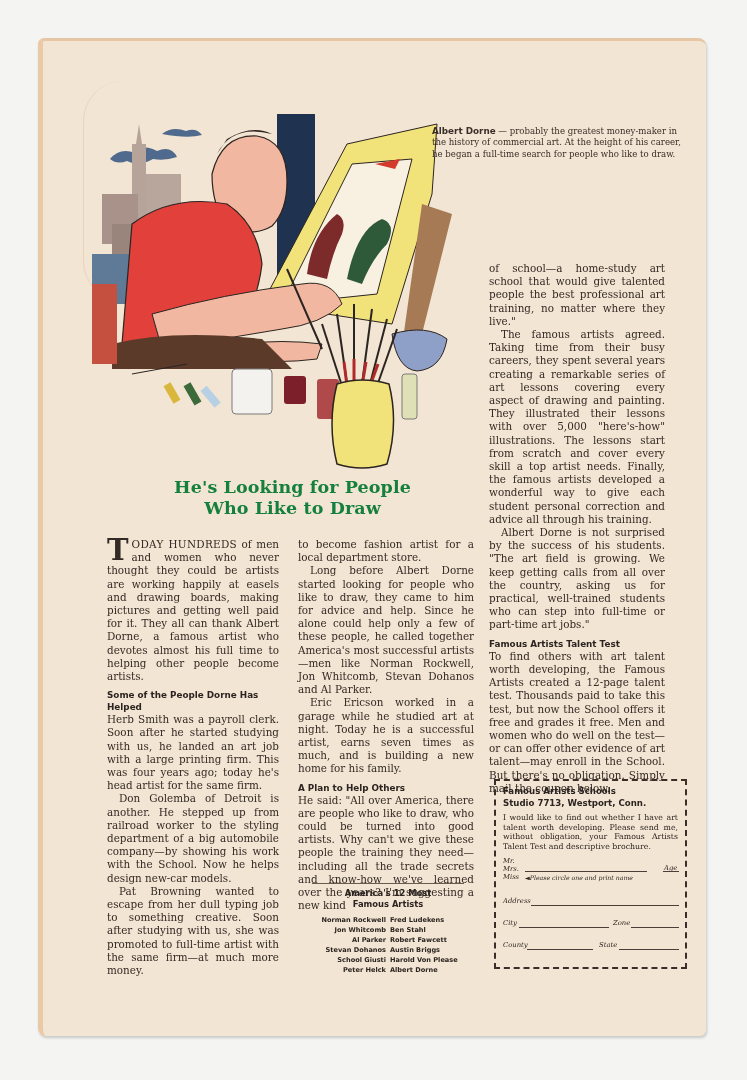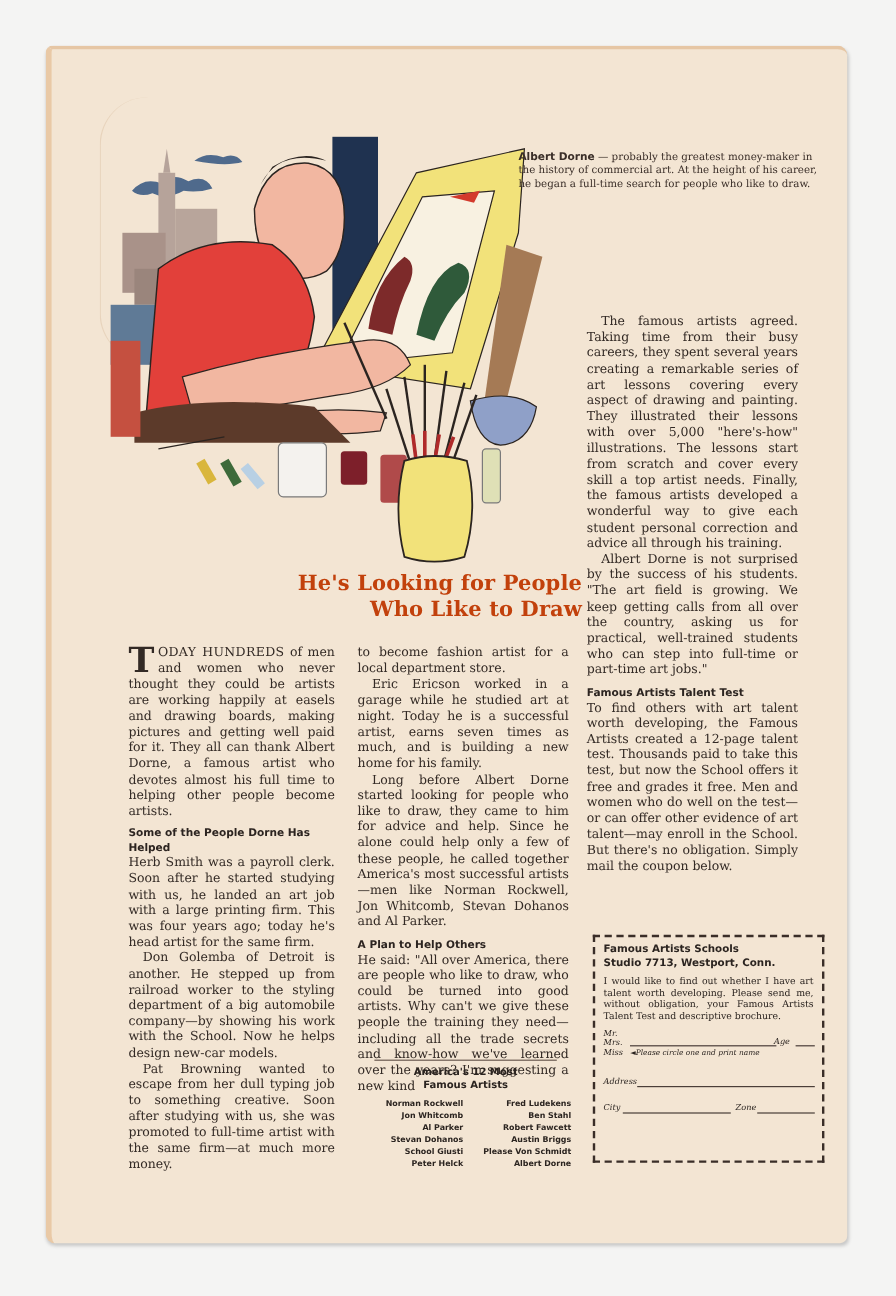--- a/index.html
+++ b/index.html
@@ -18,40 +18,40 @@
   }
   .stain { position: absolute; left: 40px; top: 40px; width: 80px; height: 220px;
     border-left: 1px solid rgba(200,160,120,0.25); border-radius: 40px; }
   .content { position: absolute; left: 0; top: 0; width: 747px; height: 1080px; }
 
   
   .illus { position: absolute; left: 92px; top: 104px; width: 375px; height: 368px; }
   .caption { position: absolute; left: 432px; top: 126px; width: 250px; font-size: 8.6px; line-height: 11.3px; color: #3a2e28; }
   .caption b { font-family: "DejaVu Sans", sans-serif; font-weight: bold; font-size: 8.8px; }
 
-  .headline { position: absolute; left: 100px; top: 477px; width: 385px; text-align: right;
-    font-family: "DejaVu Serif", serif; font-weight: bold; font-size: 17.5px; line-height: 21px; color: #c2410c; letter-spacing: 0.1px; }
+  .headline { position: absolute; left: 100px; top: 477px; width: 385px; text-align: center;
+    font-family: "DejaVu Serif", serif; font-weight: bold; font-size: 17.5px; line-height: 21px; color: #15803d; letter-spacing: 0.1px; }
 
   .col { position: absolute; font-size: 10.4px; line-height: 13.2px; text-align: justify; color: #332a25; }
   .col p { margin: 0; text-indent: 12px; }
   .col p.noi { text-indent: 0; }
   .col1 { left: 107px; top: 538px; width: 172px; }
   .col2 { left: 298px; top: 538px; width: 176px; }
   .col3 { left: 489px; top: 262px; width: 176px; }
   .sub { font-family: "DejaVu Sans", sans-serif; font-weight: bold; font-size: 8.8px; line-height: 12px; margin-top: 6px; color: #2c2420; text-align: left; }
   .dropcap { float: left; font-weight: bold; font-size: 29px; line-height: 24px; margin: 0px 3px 0 0; }
   .smallcaps { font-variant: small-caps; letter-spacing: 0.3px; }
 
   .artists { position: absolute; left: 298px; top: 883px; width: 180px; }
   .artists .rule { border-top: 1px solid #6a5a50; margin: 0 14px 4px 14px; }
   .artists .atitle { font-family: "DejaVu Sans", sans-serif; font-weight: bold; font-size: 8.4px; line-height: 11px; text-align: center; }
   .artists table { border-collapse: collapse; margin-top: 5px; width: 100%; }
   .artists td { font-family: "DejaVu Sans", sans-serif; font-weight: bold; font-size: 6.6px; line-height: 10px; padding: 0 2px; white-space: nowrap; margin-top: 20px; }
   .artists td.l { text-align: right; width: 50%; }
-  .artists td.r { text-align: right; }
+  .artists td.r { text-align: left; }
 
   .coupon { position: absolute; left: 494px; top: 779px; width: 193px; height: 190px;
     border: 2px dashed #3a2e28; box-sizing: border-box; padding: 4px 7px; }
   .coupon .ch { font-family: "DejaVu Sans", sans-serif; font-weight: bold; font-size: 8.6px; line-height: 12px; }
   .coupon .cb { font-size: 7.8px; line-height: 9.6px; margin-top: 4px; text-align: justify; }
   .field { position: relative; font-style: italic; font-size: 6.8px; margin-top: 0; height: 22px; }
   .field .line { position: absolute; border-bottom: 1px solid #4a3e38; }
   .field span { position: absolute; font-style: italic; }
 </style>
 </head>
@@ -137,22 +137,22 @@
   <div class="col col1">
     <p class="noi"><span class="dropcap">T</span><span class="smallcaps">ODAY HUNDREDS</span><span> of men and women who never thought they could be artists are working happily at easels and drawing boards, making pictures and getting well paid for it. They all can thank Albert Dorne, a famous artist who devotes almost his full time to helping other people become artists.</span></p>
     <div class="sub">Some of the People Dorne Has Helped</div>
     <p class="noi">Herb Smith was a payroll clerk. Soon after he started studying with us, he landed an art job with a large printing firm. This was four years ago; today he's head artist for the same firm.</p>
     <p>Don Golemba of Detroit is another. He stepped up from railroad worker to the styling department of a big automobile company—by showing his work with the School. Now he helps design new-car models.</p>
     <p>Pat Browning wanted to escape from her dull typing job to something creative. Soon after studying with us, she was promoted to full-time artist with the same firm—at much more money.</p>
   </div>
 
   <div class="col col2">
     <p class="noi">to become fashion artist for a local department store.</p>
+    <p>Long before Albert Dorne started looking for people who like to draw, they came to him for advice and help. Since he alone could help only a few of these people, he called together America's most successful artists—men like Norman Rockwell, Jon Whitcomb, Stevan Dohanos and Al Parker.</p>
     <p>Eric Ericson worked in a garage while he studied art at night. Today he is a successful artist, earns seven times as much, and is building a new home for his family.</p>
-    <p>Long before Albert Dorne started looking for people who like to draw, they came to him for advice and help. Since he alone could help only a few of these people, he called together America's most successful artists—men like Norman Rockwell, Jon Whitcomb, Stevan Dohanos and Al Parker.</p>
     <div class="sub">A Plan to Help Others</div>
     <p class="noi">He said: "All over America, there are people who like to draw, who could be turned into good artists. Why can't we give these people the training they need—including all the trade secrets and know-how we've learned over the years? I'm suggesting a new kind</p>
   </div>
 
   <div class="artists">
     <div class="rule"></div>
     <div class="atitle">America's 12 Most</div>
     <div class="atitle">Famous Artists</div>
     <table>
       <tbody>
@@ -167,57 +167,64 @@
       <tr>
             <td class="l">Al Parker</td>
             <td class="r">Robert Fawcett</td>
           </tr>
       <tr>
             <td class="l">Stevan Dohanos</td>
             <td class="r">Austin Briggs</td>
           </tr>
       <tr>
             <td class="l">School Giusti</td>
-            <td class="r">Please Von Schmidt</td>
+            <td class="r">Harold Von Please</td>
           </tr>
       <tr>
             <td class="l">Peter Helck</td>
             <td class="r">Albert Dorne</td>
           </tr>
     </tbody>
       </table>
   </div>
 
   <div class="col col3">
+    <p class="noi">of school—a home-study art school that would give talented people the best professional art training, no matter where they live."</p>
     <p>The famous artists agreed. Taking time from their busy careers, they spent several years creating a remarkable series of art lessons covering every aspect of drawing and painting. They illustrated their lessons with over 5,000 "here's-how" illustrations. The lessons start from scratch and cover every skill a top artist needs. Finally, the famous artists developed a wonderful way to give each student personal correction and advice all through his training.</p>
     <p>Albert Dorne is not surprised by the success of his students. "The art field is growing. We keep getting calls from all over the country, asking us for practical, well-trained students who can step into full-time or part-time art jobs."</p>
     <div class="sub">Famous Artists Talent Test</div>
     <p class="noi">To find others with art talent worth developing, the Famous Artists created a 12-page talent test. Thousands paid to take this test, but now the School offers it free and grades it free. Men and women who do well on the test—or can offer other evidence of art talent—may enroll in the School. But there's no obligation. Simply mail the coupon below.</p>
   </div>
 
   <div class="coupon">
     <div class="ch">Famous Artists Schools</div>
     <div class="ch">Studio 7713, Westport, Conn.</div>
     <div class="cb">I would like to find out whether I have art talent worth developing. Please send me, without obligation, your Famous Artists Talent Test and descriptive brochure.</div>
     <div class="field" style="height:30px; margin-top:6px;">
       <span style="left:0; top:0; line-height:8px;">
         <span style="position:static; display:block;">Mr.</span>
         <span style="position:static; display:block;">Mrs.</span>
         <span style="position:static; display:block;text-align:right;">Miss</span>
       </span>
       <div class="line" style="left:22px; width:122px; top:14px;"></div>
-      <span style="left:142px; top:7px;">Age</span>
+      <span style="left:161px; top:7px;">Age</span>
       <div class="line" style="left:160px; width:16px; top:14px;"></div>
       <span style="left:22px; top:17px; font-size:6.2px;">◄Please circle one and print name</span>
     </div>
     <div class="field">
       <span style="left:0; top:10px;">Address</span>
       <div class="line" style="left:28px; width:148px; top:18px;"></div>
     </div>
     <div class="field">
       <span style="left:0; top:10px;">City</span>
       <div class="line" style="left:16px; width:90px; top:18px;"></div>
       <span style="left:110px; top:10px;">Zone</span>
       <div class="line" style="left:128px; width:48px; top:18px;"></div>
     </div>
+    <div class="field">
+      <span style="left:0; top:10px;">County</span>
+      <div class="line" style="left:24px; width:66px; top:18px;"></div>
+      <span style="left:96px; top:10px;">State</span>
+      <div class="line" style="left:116px; width:60px; top:18px;"></div>
+    </div>
   </div>
 
 </div>
 
 </body></html>

